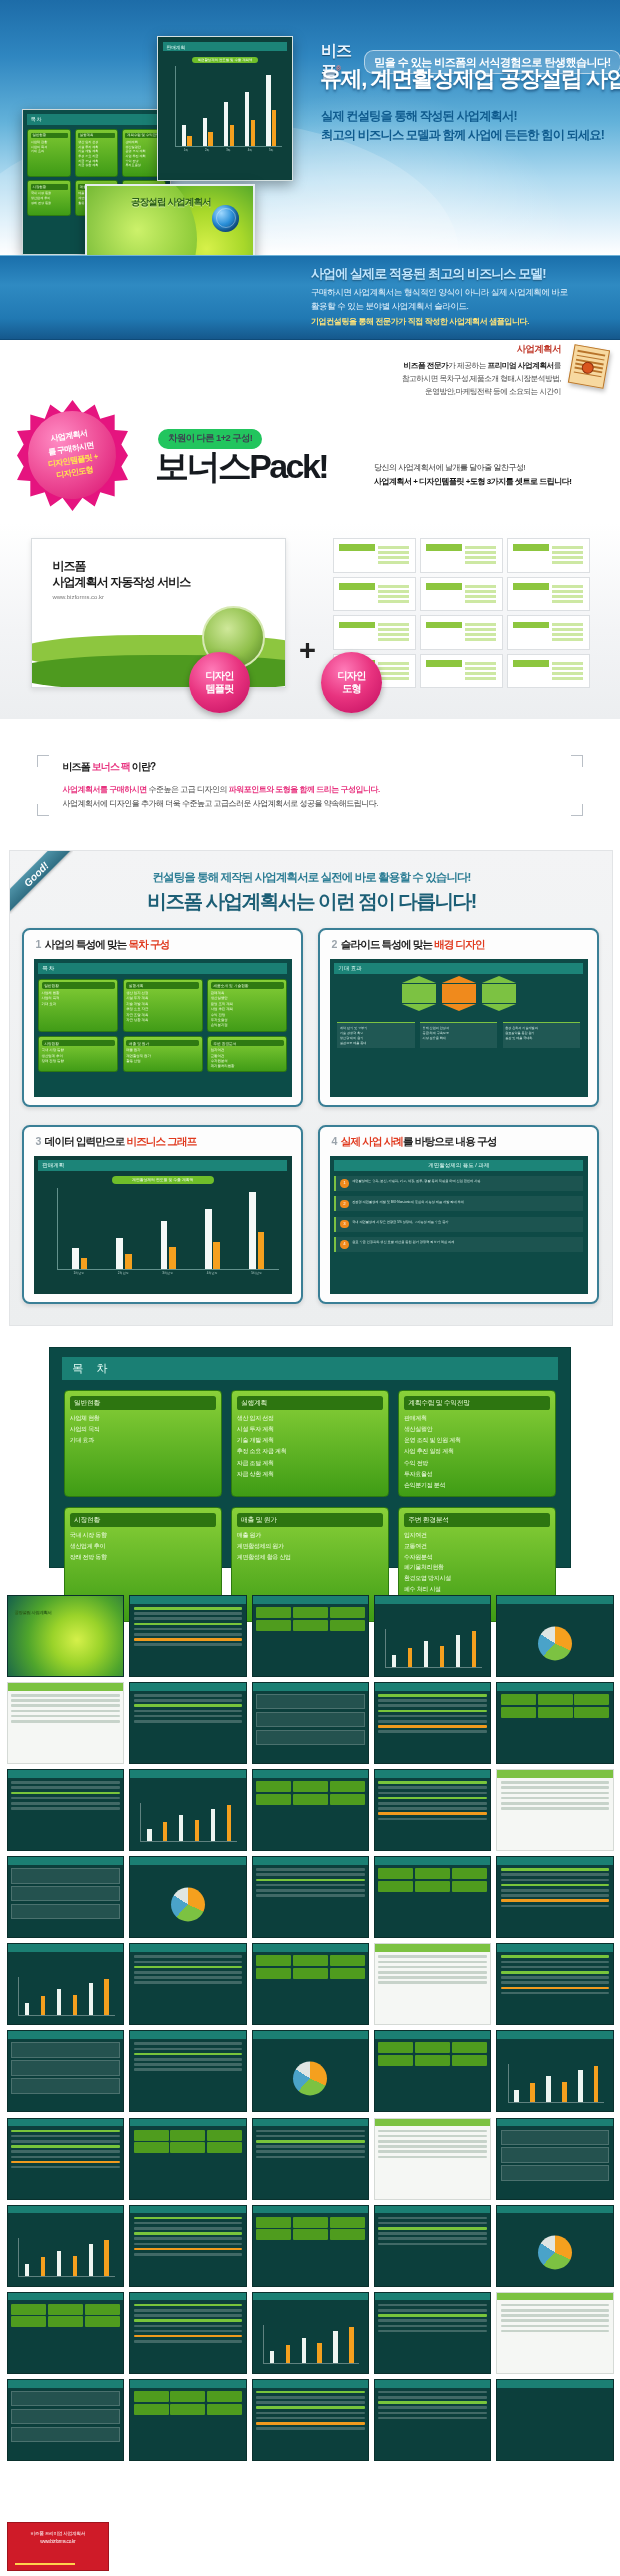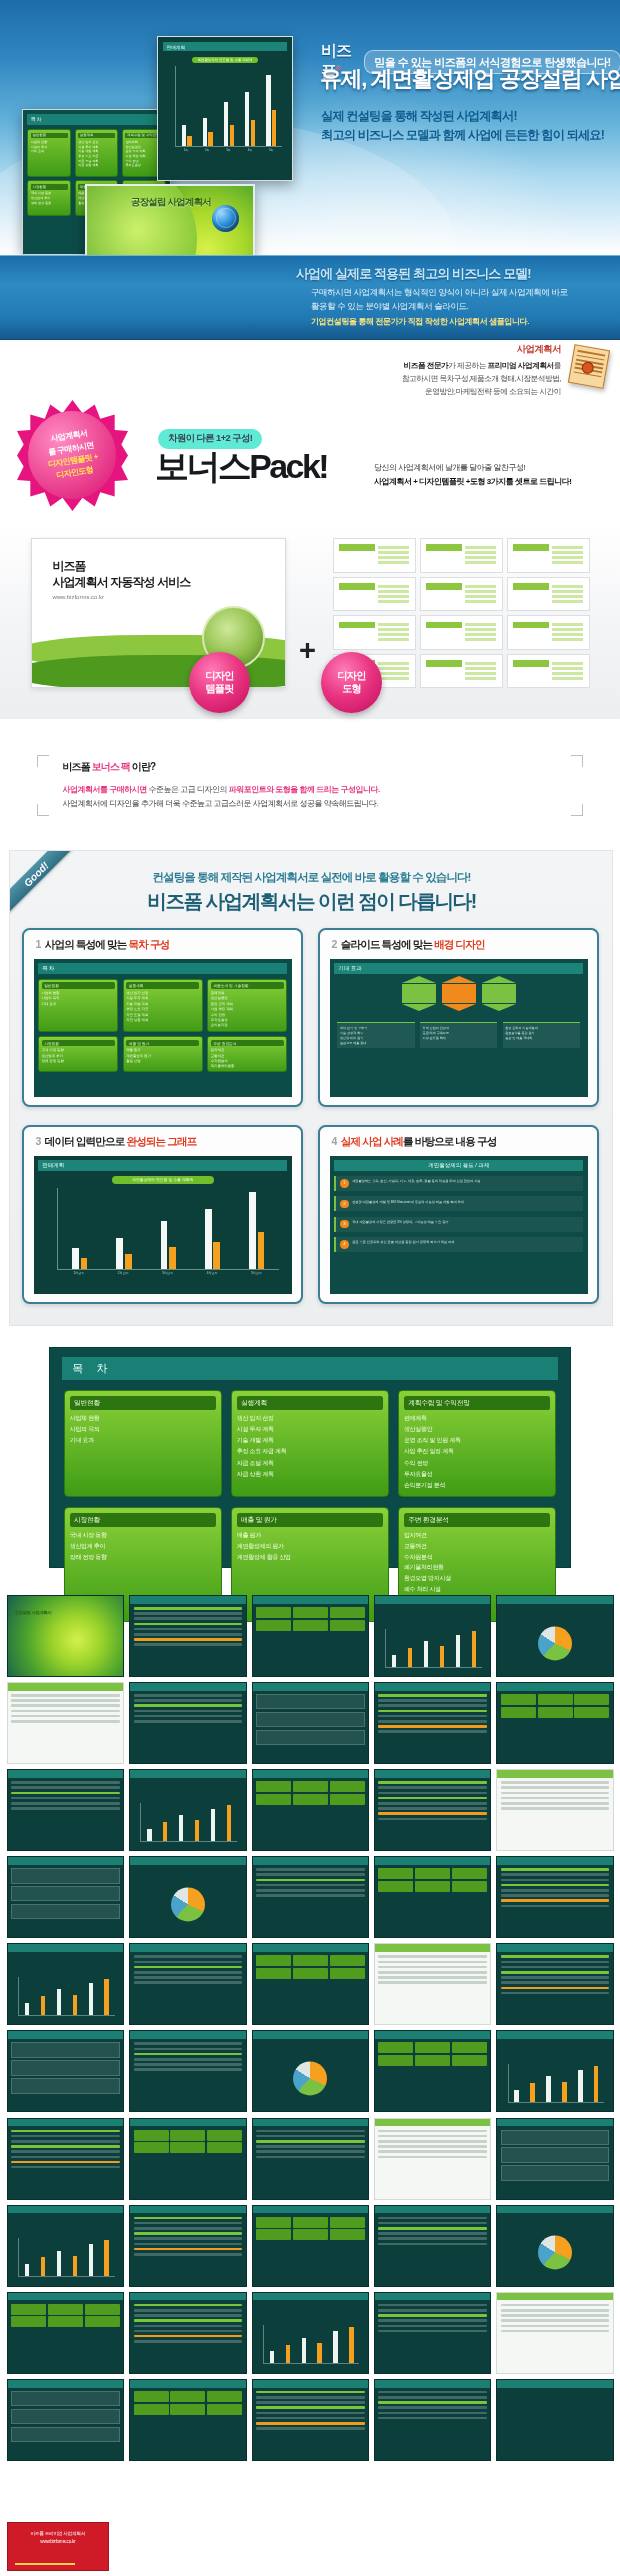--- a/index.html
+++ b/index.html
@@ -78,21 +78,21 @@
     background: radial-gradient(circle at 34% 30%, #9fd8ff 0%, #2a8fd8 45%, #0b4e91 100%);
     box-shadow: inset -2.6px -2.6px 5.1px rgba(0,0,0,.35); }
   .globe:after { content:""; position:absolute; inset:3.4px; border-radius:50%; border:0.9px solid rgba(255,255,255,.35); }
 
   
   .band {
     position:absolute; left:0; top:255px; width:621px; height:85px;
     background: linear-gradient(180deg,#1a6fab 0%, #2f8ac2 35%, #2179b3 75%, #15588c 100%);
     border-top:0.9px solid #6fb3d8; border-bottom:0.9px solid #0e4a78;
   }
-  .band-title { position:absolute; left:296px; top:8.5px; font-size:13px; font-weight:700; color:#bfe6ff; letter-spacing:-0.9px; white-space:nowrap; text-shadow:0 0.9px 1.7px rgba(0,0,0,.4); }
+  .band-title { position:absolute; left:311px; top:8.5px; font-size:13px; font-weight:700; color:#bfe6ff; letter-spacing:-0.9px; white-space:nowrap; text-shadow:0 0.9px 1.7px rgba(0,0,0,.4); }
   .band-body { position:absolute; left:311px; top:29px; width:303px; font-size:8.5px; color:#eaf6ff; line-height:1.65; letter-spacing:-0.4px; }
   .band-hl { position:absolute; left:311px; top:60px; width:303px; font-size:8px; font-weight:700; color:#ffe47a; letter-spacing:-0.4px; }
 
   
   .expert { position:absolute; left:360px; top:343px; width:201px; text-align:right; }
   .expert-ttl { font-size:9.4px; font-weight:700; color:#c0392b; letter-spacing:-0.5px; }
   .expert-txt { margin-top:4.3px; font-size:7.7px; color:#4a4a4a; line-height:1.65; letter-spacing:-0.5px; }
   .expert-txt b { color:#222; }
   .doc-icon { position:absolute; left:571px; top:347px; width:36px; height:39px; transform: rotate(10deg);
     background:#f7d9a0; border:1.7px solid #b8742a; box-shadow:1.7px 2.6px 4.3px rgba(0,0,0,.25); padding:4.3px 3.4px; }
@@ -104,21 +104,21 @@
   .starburst { position:absolute; left:17px; top:0px; width:111px; height:111px; }
   .starburst .spikes { position:absolute; inset:0; background:#e5147f;
     clip-path: polygon(50% 0%,59% 12%,70% 4%,75% 17%,88% 13%,88% 27%,100% 28%,94% 40%,100% 50%,94% 60%,100% 72%,88% 73%,88% 87%,75% 83%,70% 96%,59% 88%,50% 100%,41% 88%,30% 96%,25% 83%,12% 87%,12% 73%,0% 72%,6% 60%,0% 50%,6% 40%,0% 28%,12% 27%,12% 13%,25% 17%,30% 4%,41% 12%);
   }
   .starburst .disc { position:absolute; left:11px; top:11px; width:88px; height:88px; border-radius:50%;
     background: radial-gradient(circle at 38% 30%, #ff8cc4 0%, #f0539b 45%, #d8106f 100%);
     display:flex; flex-direction:column; align-items:center; justify-content:center; transform: rotate(-9deg);
   }
   .starburst .disc span { color:#fff; font-size:8px; font-weight:700; letter-spacing:-0.6px; line-height:1.55; white-space:nowrap; }
   .starburst .disc span.y { color:#ffe64e; }
-  .bonus-tag { position:absolute; left:158px; top:29px; background:#5eead4; color:#3b4450; font-size:9.4px; font-weight:700;
+  .bonus-tag { position:absolute; left:158px; top:29px; background:#22c55e; color:#3b4450; font-size:9.4px; font-weight:700;
     padding:3.4px 10.2px; border-radius:10.2px; letter-spacing:-0.6px; }
   .bonus-big { position:absolute; left:155px; top:49px; font-size:34px; font-weight:700; color:#161a1f; letter-spacing:-2.6px; line-height:1; }
   .bonus-right { position:absolute; left:374px; top:61px; width:238px; font-size:8px; color:#333; line-height:1.8; letter-spacing:-0.5px; }
   .bonus-right b { color:#111; }
 
   
   .showcase { position:absolute; left:0px; top:523px; width:621px; height:196px;
     background: linear-gradient(180deg,#ffffff 0%, #f3f4f6 55%, #eceef0 100%); }
   .sc-left { position:absolute; left:31px; top:15.3px; width:255px; height:150px; background:#fff; border:0.9px solid #d8dcdf; box-shadow:0 1.7px 5.1px rgba(0,0,0,.1); }
   .sc-left .ttl { margin:18.7px 0 0 20.4px; font-size:12px; font-weight:700; color:#1b1b1b; letter-spacing:-0.9px; line-height:1.35; }
@@ -507,21 +507,21 @@
             <div>계약 단가 및 고부가<br>기술 경쟁력 확보<br>생산량 대비 원가<br>절감으로 매출 증대</div>
             <div>유제 산업의 안정적<br>공급 체계 구축으로<br>시장 점유율 확대</div>
             <div>환경 친화적 기술개발과<br>원료절약을 통한 원가<br>절감 및 매출 극대화</div>
           </div>
         </div>
       </div>
     </div>
 
     <div class="fbox box3">
       <div class="hd">
-        <span class="num">3</span><span>데이터 입력만으로 </span><span class="red">완성되는 그래프</span>
+        <span class="num">3</span><span>데이터 입력만으로 </span><span class="red">비즈니스 그래프</span>
       </div>
       <div class="shot">
         <div class="s-bar">
           <div class="bar">판매계획</div>
           <div class="cap">계면활성제의 연도별 및 수출 계획액</div>
           <div class="plot">
             <div class="pair">
                 <i class="b1" style="height:21px;display:block"></i>
                 <i class="b2" style="height:10.2px;display:block"></i>
               </div>

